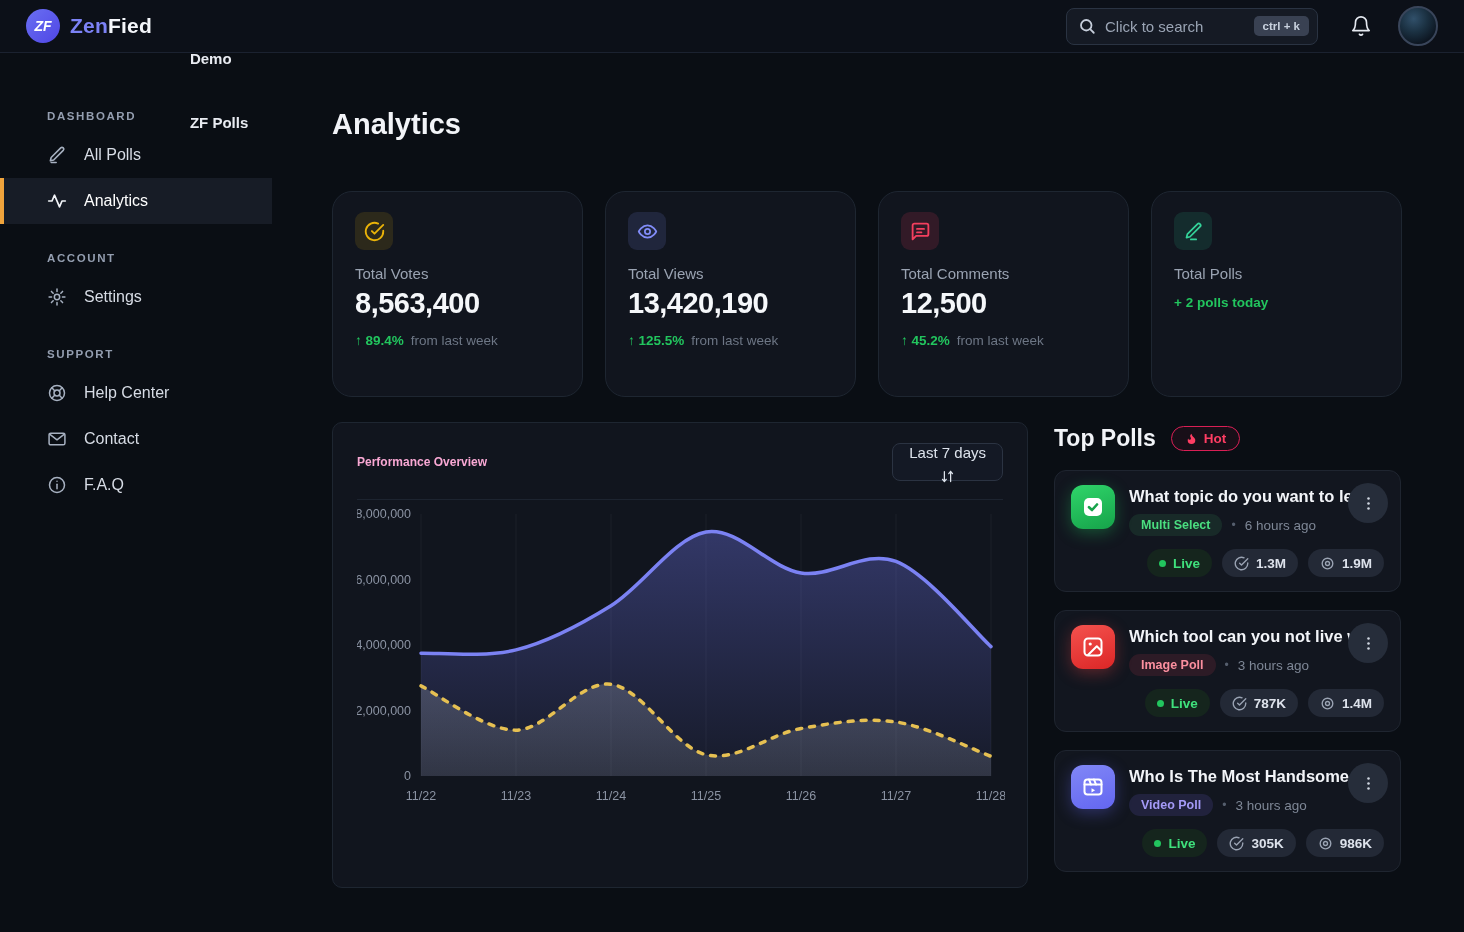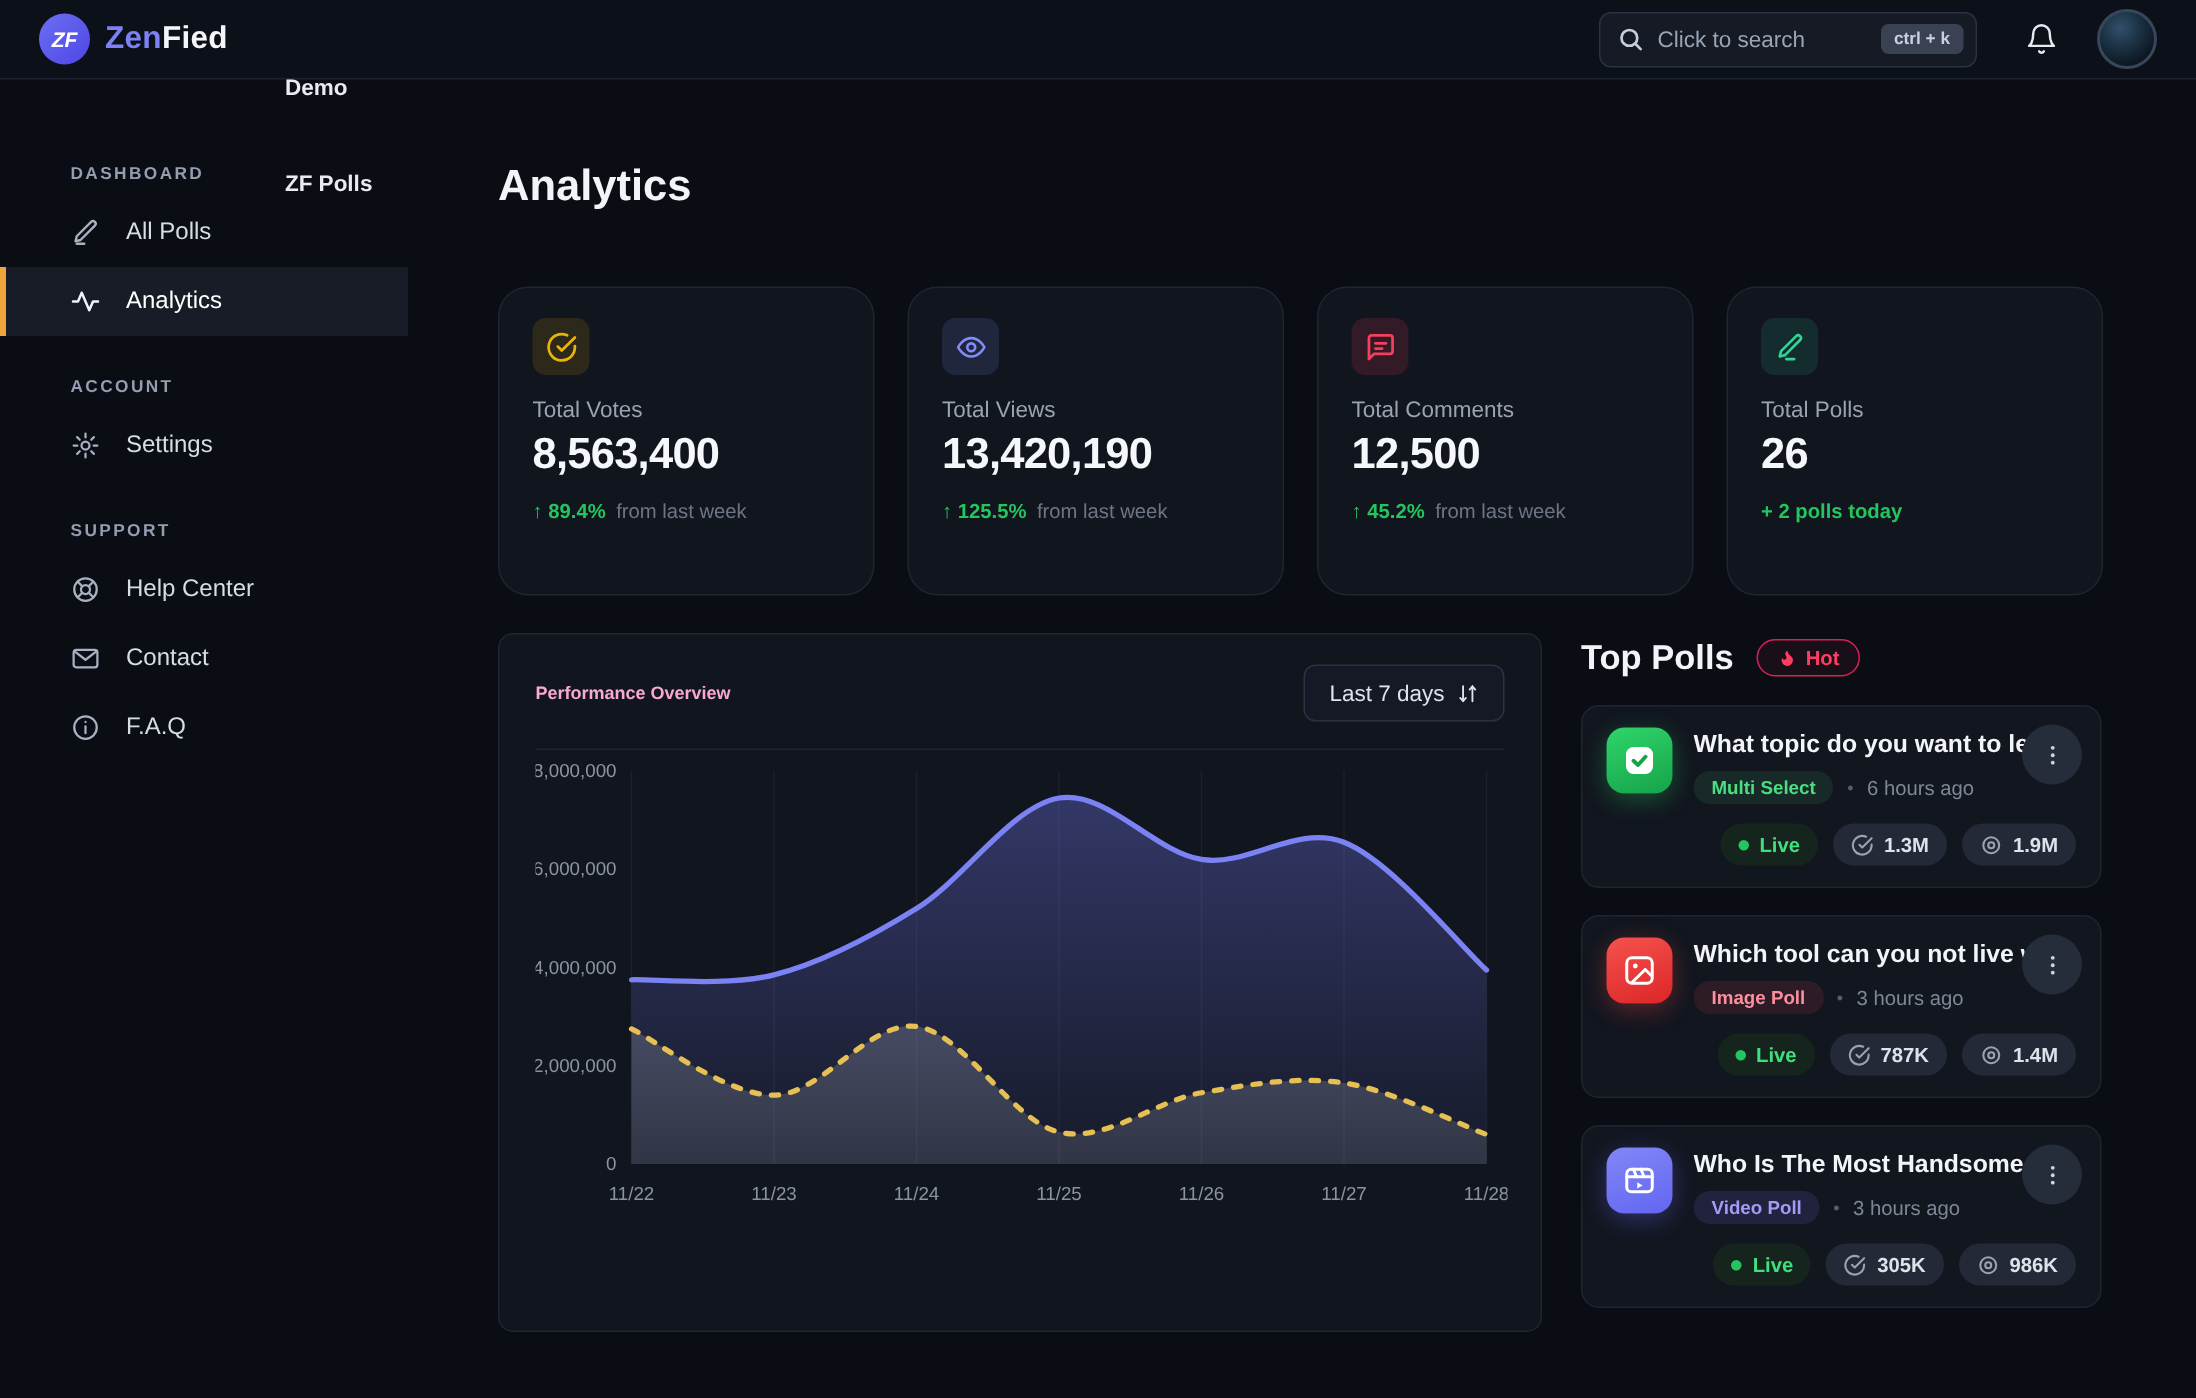--- a/index.html
+++ b/index.html
@@ -94,21 +94,21 @@
     border-radius:10px; padding:20px 24px 0;
   }
   .chart-head {
     display:flex; align-items:center; justify-content:space-between;
     padding-bottom:18px; border-bottom:1px solid #1d2430;
   }
   .chart-title { font-size:12px; font-weight:700; color:#f9a8d4; }
   .range-btn {
     height:38px; padding:0 16px; background:#141925; border:1px solid #2b3342;
     border-radius:8px; color:#dde3ec; font-size:15px; display:flex; align-items:center;
-    gap:8px; cursor:pointer; font-family:inherit;
+    gap:8px; cursor:pointer; font-family:inherit;flex-direction:column;
   }
   .chart-stats { display:flex; align-items:center; gap:22px; padding:20px 4px 4px; }
   .big-num { font-size:27px; font-weight:700; color:#f5f7fa; letter-spacing:-.5px; }
   .big-unit { font-size:14px; color:#8b93a3; margin-left:8px; font-weight:400; }
   .vdiv { width:1px; height:34px; background:#242c3a; }
 
   
   .polls-col { width:347px; flex:none; }
   .polls-head { display:flex; align-items:center; gap:15px; margin-bottom:16px; height:32px; }
   .polls-title { font-size:23px; font-weight:700; color:#f2f4f8; }
@@ -308,21 +308,20 @@
       </div>
 
       <div class="stat-card">
         <div class="stat-icon" style="color: rgb(52, 211, 153); background: rgba(52, 211, 153, 0.12);">
           <svg width="21" height="21" viewBox="0 0 24 24" fill="none" stroke="currentColor" stroke-width="2" stroke-linecap="round" stroke-linejoin="round">
               <path d="M16.5 3.5a2.1 2.1 0 0 1 3 3L8 18l-4 1 1-4Z"></path>
               <path d="M9 21h6"></path>
             </svg>
         </div>
         <div class="stat-label">Total Polls</div>
-        <div class="stat-value">26</div>
         <div class="stat-delta">
           <span class="delta-green"><span>+ 2 polls today</span></span>
         </div>
       </div>
     </div>
 
     <div class="content-row">
 
       <div class="chart-card">
         <div class="chart-head">

